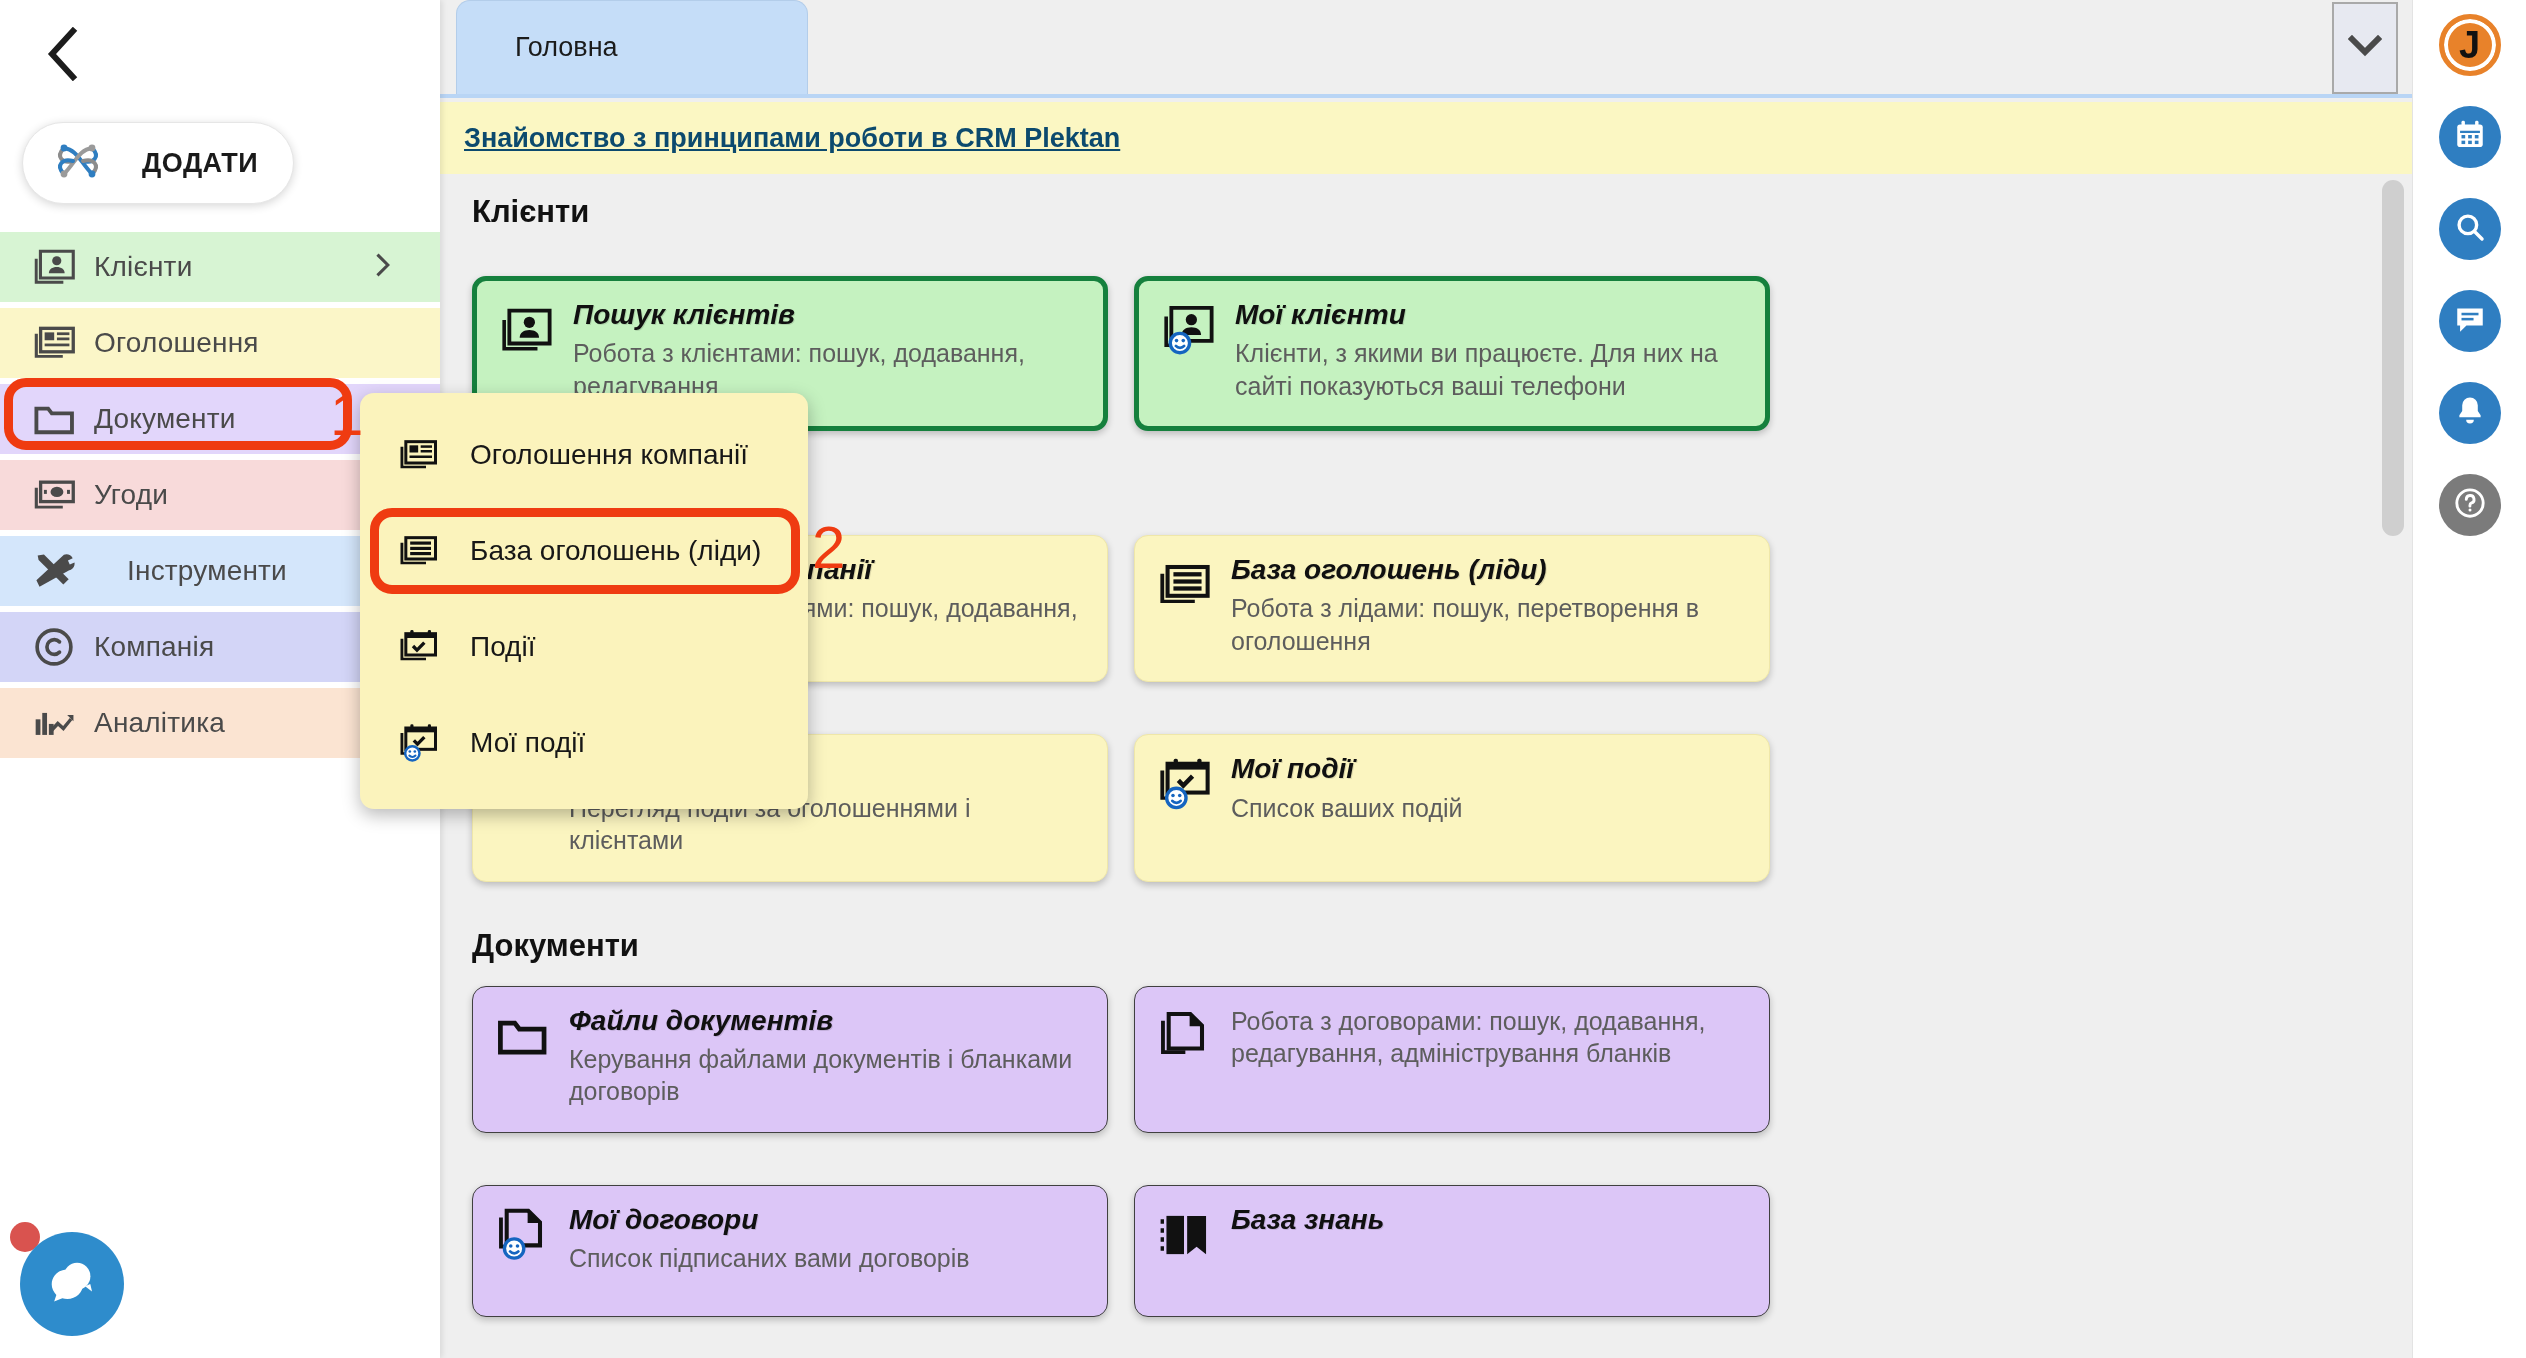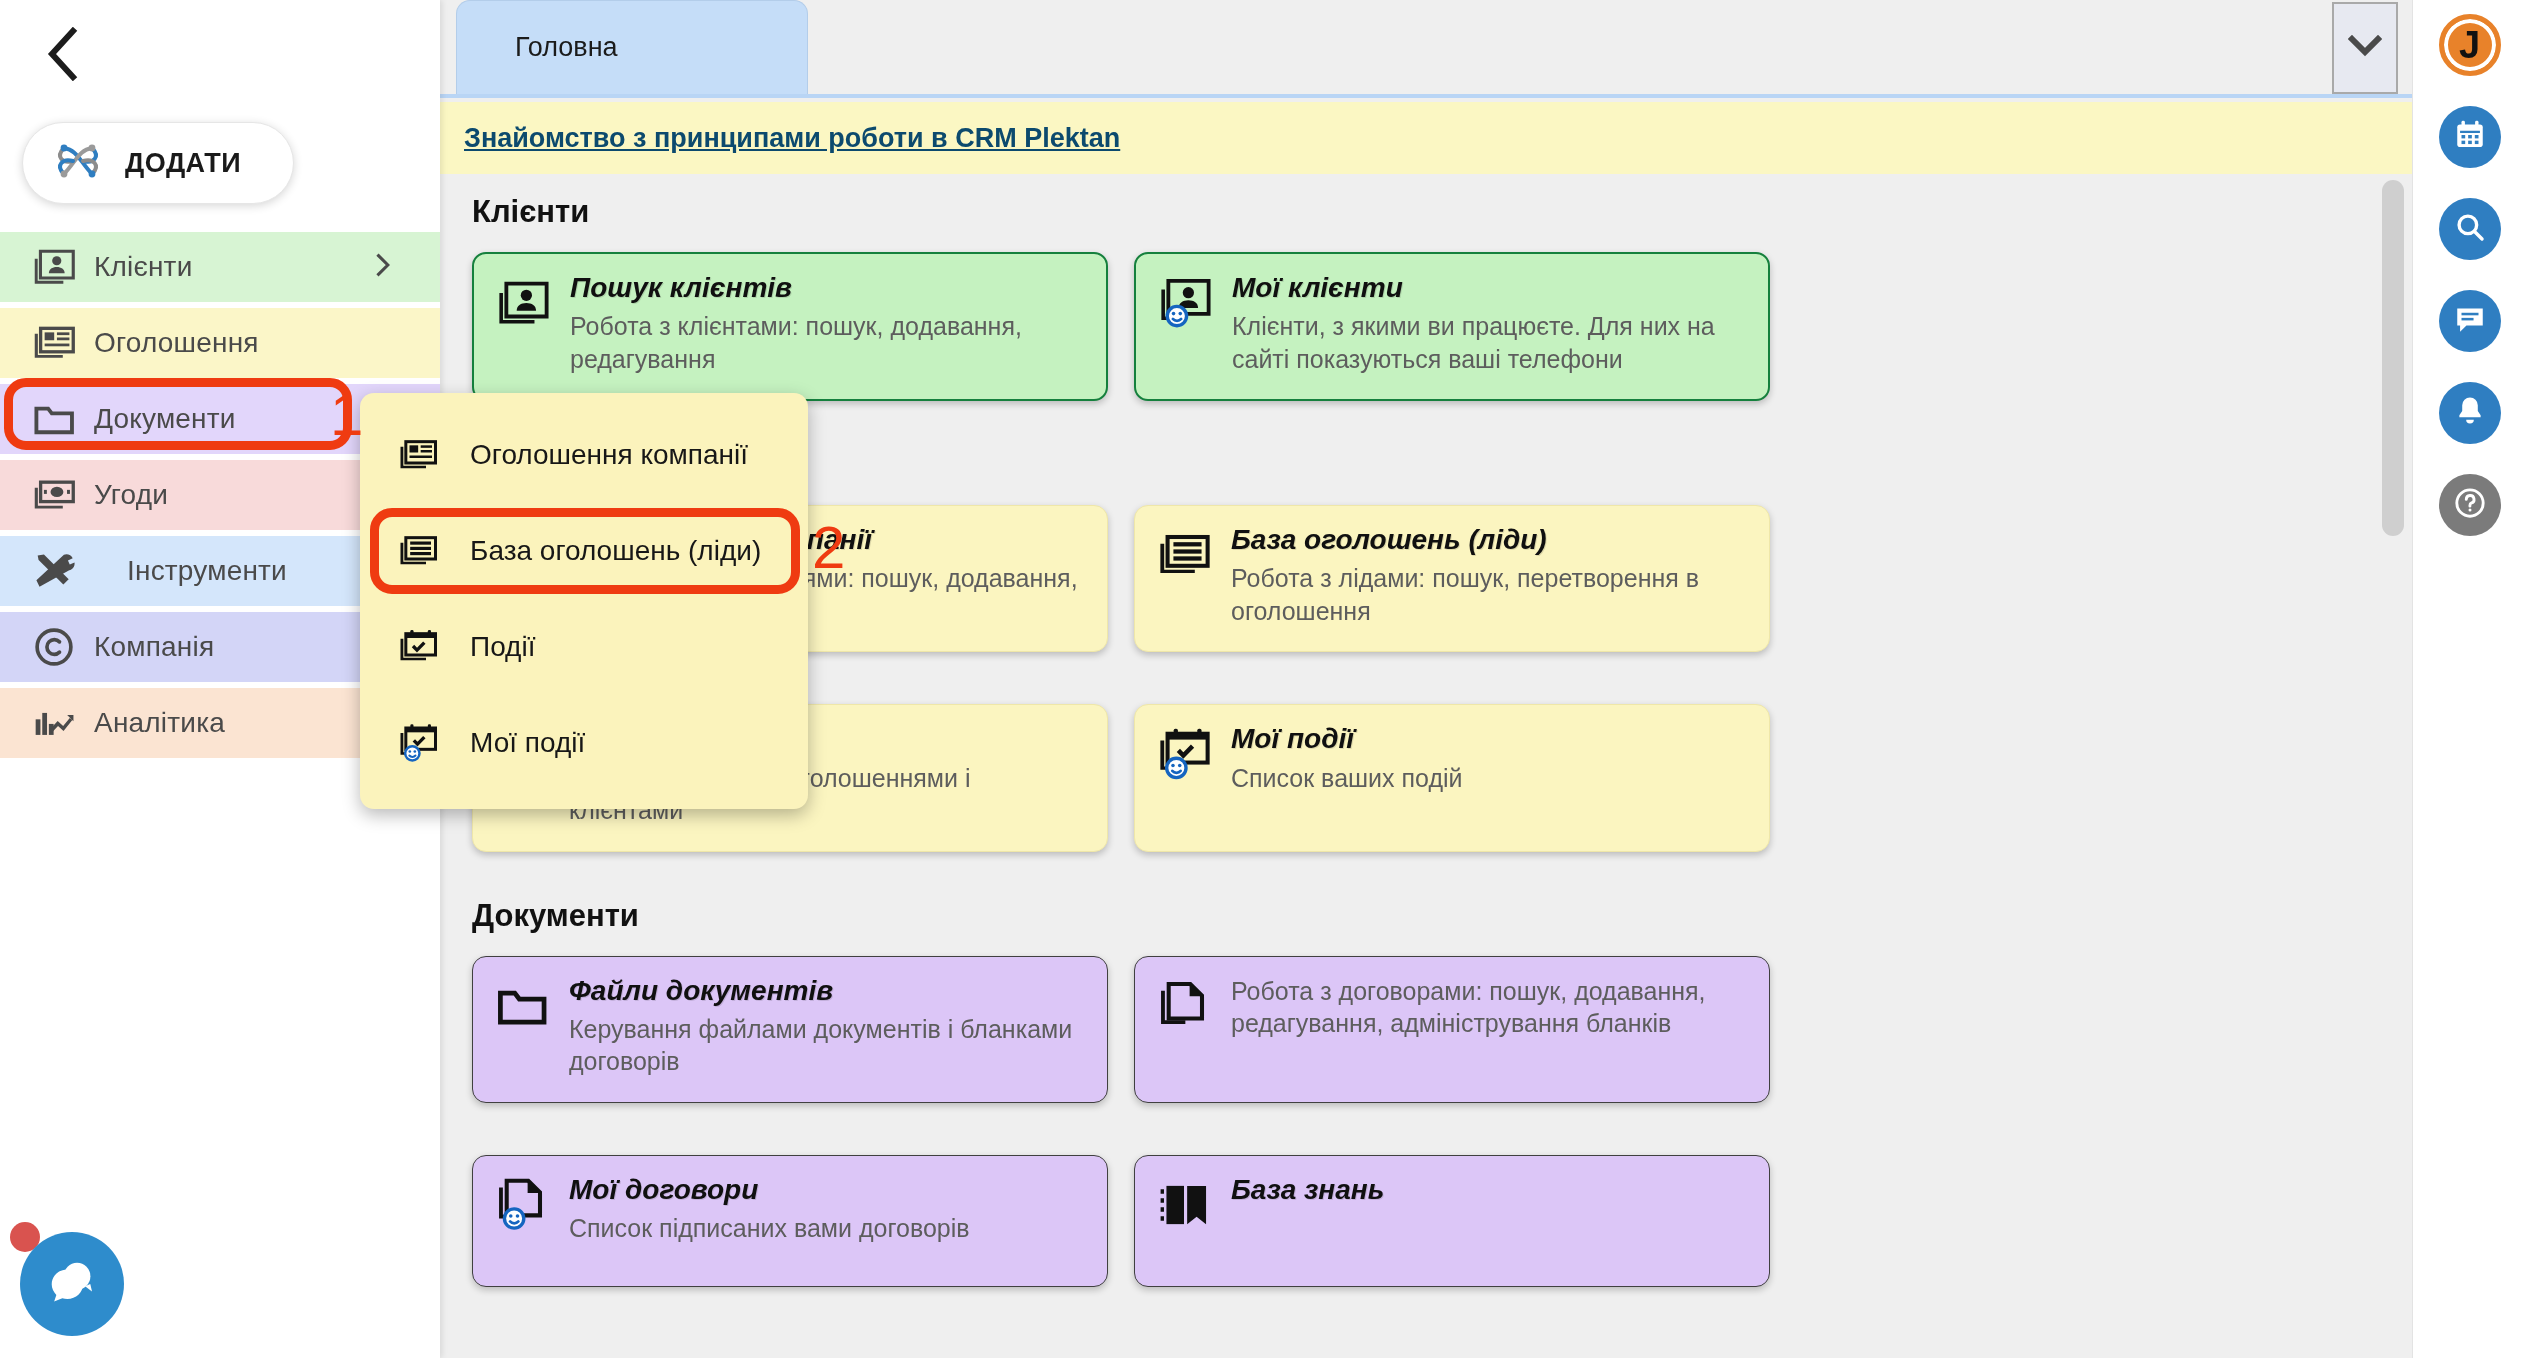--- a/index.html
+++ b/index.html
@@ -24,21 +24,21 @@
     display: flex; align-items: center; justify-content: center;
     cursor: pointer;
   }
   #back-btn svg { display:block; }
 
   #add-btn {
     position: absolute; left: 22px; top: 122px;
     width: 272px; height: 82px; border-radius: 41px;
     background: #fff; border: 1px solid #e6e6e6;
     box-shadow: 0 2px 10px rgba(0,0,0,.16);
-    display:flex; align-items:center; gap:22px; padding-left: 30px;
+    display:flex; align-items:center; gap:39px; padding-left: 30px;
     cursor: pointer;
   }
   #add-btn .addlabel {
     font-size: 27px; font-weight: 700; color:#1a1a1a; letter-spacing:.5px;
   }
 
   .nav-list { position: absolute; left:0; top: 232px; width: 440px; }
   .nav-item {
     position: relative; height: 70px; margin-bottom: 6px;
     display: flex; align-items: center; padding-left: 32px;
@@ -121,21 +121,21 @@
     display: flex; gap: 26px; padding-left: 32px; padding-right: 46px;
     flex-wrap: wrap;
   }
   .card {
     width: 636px; min-height: 132px; border-radius: 14px;
     padding: 18px 24px 24px 22px;
     display: flex; gap: 16px; align-items: flex-start;
     box-shadow: 0 3px 7px rgba(0,0,0,.22);
     cursor: pointer; margin-bottom: 26px;
   }
-  .card.green  { background: #c5f2c0; border: 2px solid #15803d; }
+  .card.green  { background: #c5f2c0; border: 5px solid #15803d; margin-top: 24px; }
   .card.yellow { background: #fbf5c0; border: 1px solid #efe7a9; }
   .card.purple { background: #dcc6f7; border: 1px solid #404040; }
   .card-ico { flex: 0 0 58px; width: 58px; padding-top: 4px; }
   .card-txt { flex: 1 1 auto; }
   .card-title {
     font-size: 28px; font-weight: 700; font-style: italic; color: #101010;
     margin-bottom: 6px; line-height: 1.15;
     text-shadow: 1px 1px 0 rgba(0,0,0,.12);
   }
   .card-desc { font-size: 25px; color: #5d5d5d; line-height: 1.3; }

